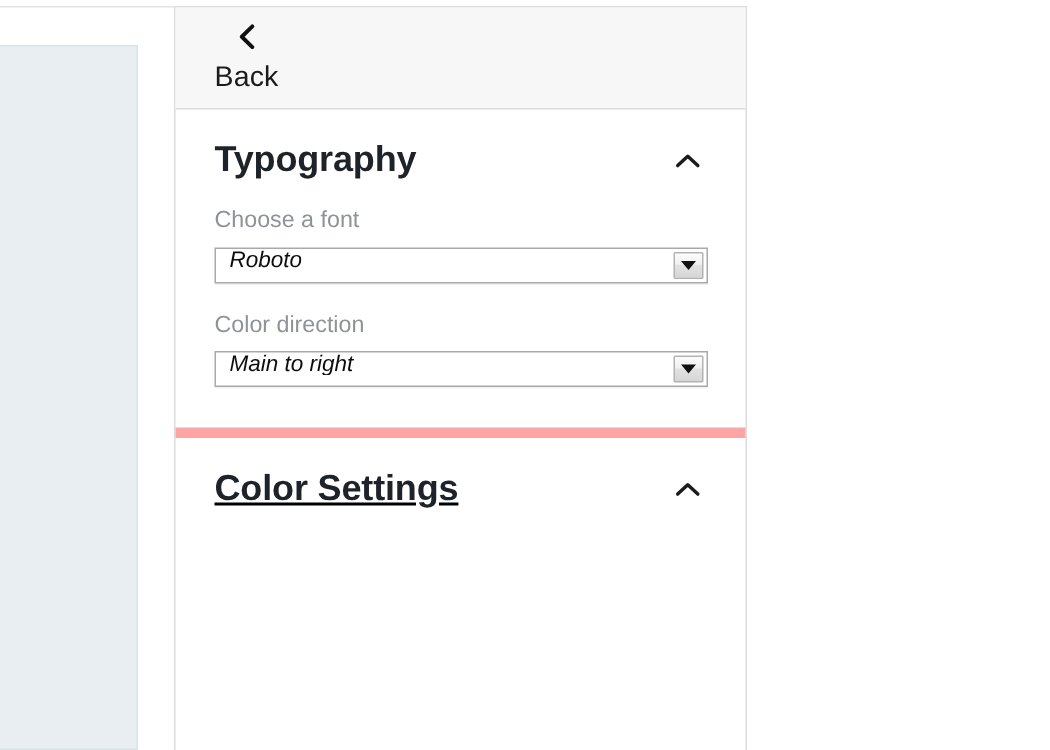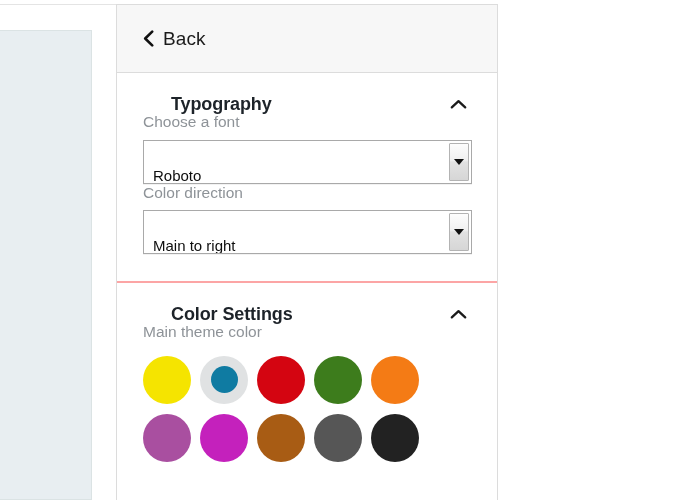--- a/index.html
+++ b/index.html
@@ -68,87 +68,90 @@
   }
   .back-btn {
     display: flex;
     align-items: center;
     gap: 9px;
     background: none;
     border: none;
     padding: 0;
     font-family: inherit;
     cursor: pointer;
+    flex-direction: column;
   }
   .chev-left {
     width: 11px;
     height: 17px;
     display: block;
     flex: none;
   }
   .back-label {
     font-size: 19px;
     color: #1b1b1b;
     letter-spacing: .1px;
     line-height: 1;
   }
 
   
   .section {
     padding: 22px 26px 0 26px;
     box-sizing: border-box;
   }
   .section.divided {
-    border-top: 2px solid #fca5a5;
+    border-top: 7px solid #fca5a5;
+    text-decoration: underline;
   }
   .section-head {
     display: flex;
     align-items: center;
     justify-content: space-between;
     cursor: pointer;
     padding-right: 4px;
   }
   .section-title {
-    font-size: 18px;
+    font-size: 24px;
     font-weight: bold;
     color: #1d2329;
     letter-spacing: -.1px;
     line-height: 1;
-    margin-left: 28px;
   }
   .chev-up {
     width: 17px;
     height: 11px;
     display: block;
     flex: none;
   }
 
   
   .field {
+    margin-top: 19px;
   }
   .field-label {
     display: block;
     font-size: 15.5px;
     color: #8e9398;
     margin-bottom: 8px;
     line-height: 1.2;
   }
 
   
   .select-wrap {
     position: relative;
     width: 329px;
-    height: 44px;
+    height: 24px;
     background: #ffffff;
     border: 1px solid #a9a9a9;
     box-sizing: border-box;
     display: flex;
-    align-items: flex-end;
+    align-items: flex-start;
     cursor: pointer;
     box-shadow: 0 1px 0 rgba(0,0,0,.05);
+    font-style: italic;
   }
   .select-value {
     font-size: 15px;
     color: #0d0d0d;
     padding-left: 9px;
     line-height: 1;
     user-select: none;
     white-space: nowrap;
     overflow: hidden;
   }
@@ -255,32 +258,15 @@
   </div>
 
   <div class="section divided">
     <div class="section-head">
       <span class="section-title">Color Settings</span>
       <svg class="chev-up" viewBox="0 0 17 11">
         <polyline points="1.8,8.4 8.5,2.2 15.2,8.4" fill="none" stroke="#1b1b1b" stroke-width="2.3" stroke-linecap="round" stroke-linejoin="round"></polyline>
       </svg>
     </div>
 
-    <div class="field">
-      <span class="field-label">Main theme color</span>
-      <div class="swatch-grid" id="swatch-grid">
-          <button class="swatch" style="background: rgb(245, 228, 0);"></button>
-          <button class="swatch selected" style="background: rgb(224, 226, 227);">
-            <span class="swatch-inner" style="background: rgb(15, 123, 162);"></span>
-          </button>
-          <button class="swatch" style="background: rgb(212, 5, 17);"></button>
-          <button class="swatch" style="background: rgb(61, 124, 28);"></button>
-          <button class="swatch" style="background: rgb(244, 123, 21);"></button>
-          <button class="swatch" style="background: rgb(169, 79, 160);"></button>
-          <button class="swatch" style="background: rgb(196, 33, 188);"></button>
-          <button class="swatch" style="background: rgb(168, 92, 20);"></button>
-          <button class="swatch" style="background: rgb(86, 86, 86);"></button>
-          <button class="swatch" style="background: rgb(34, 34, 34);"></button>
-        </div>
-    </div>
   </div>
 
 </div>
 
 </body></html>

